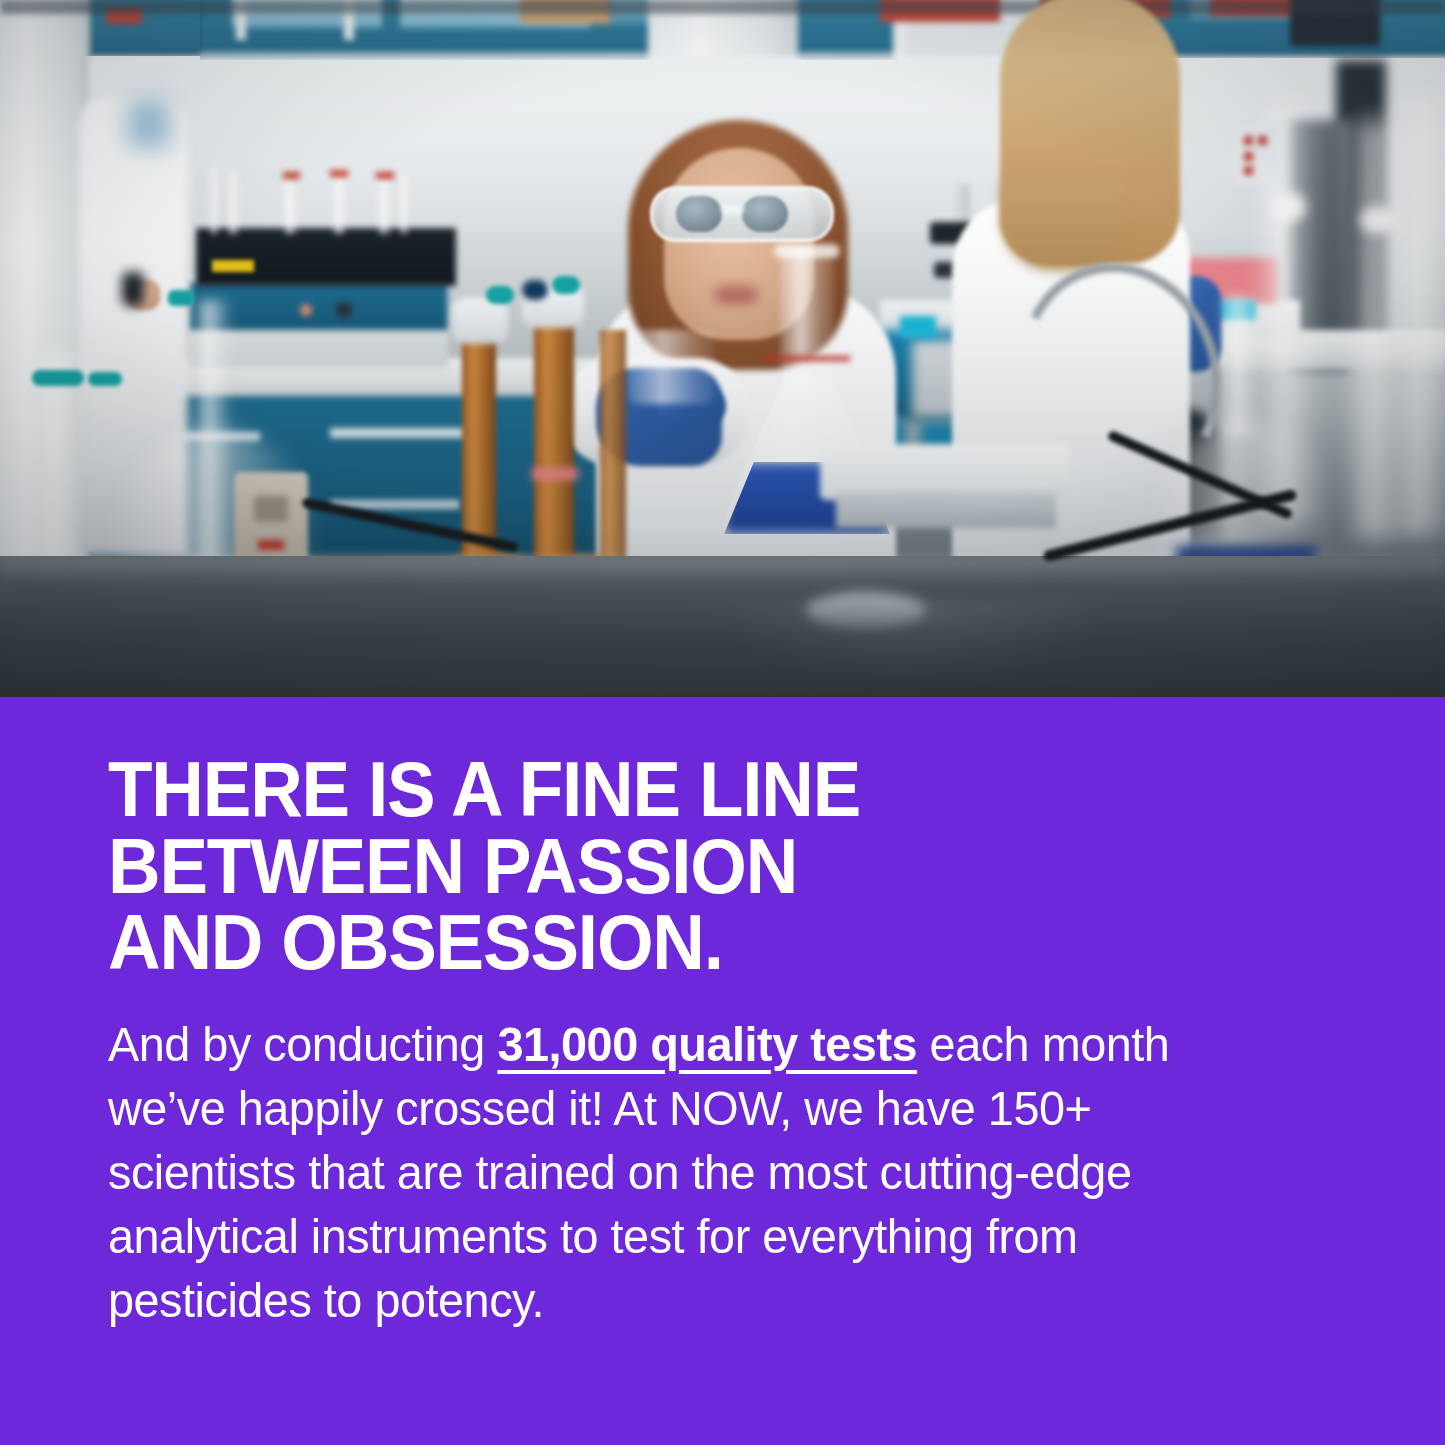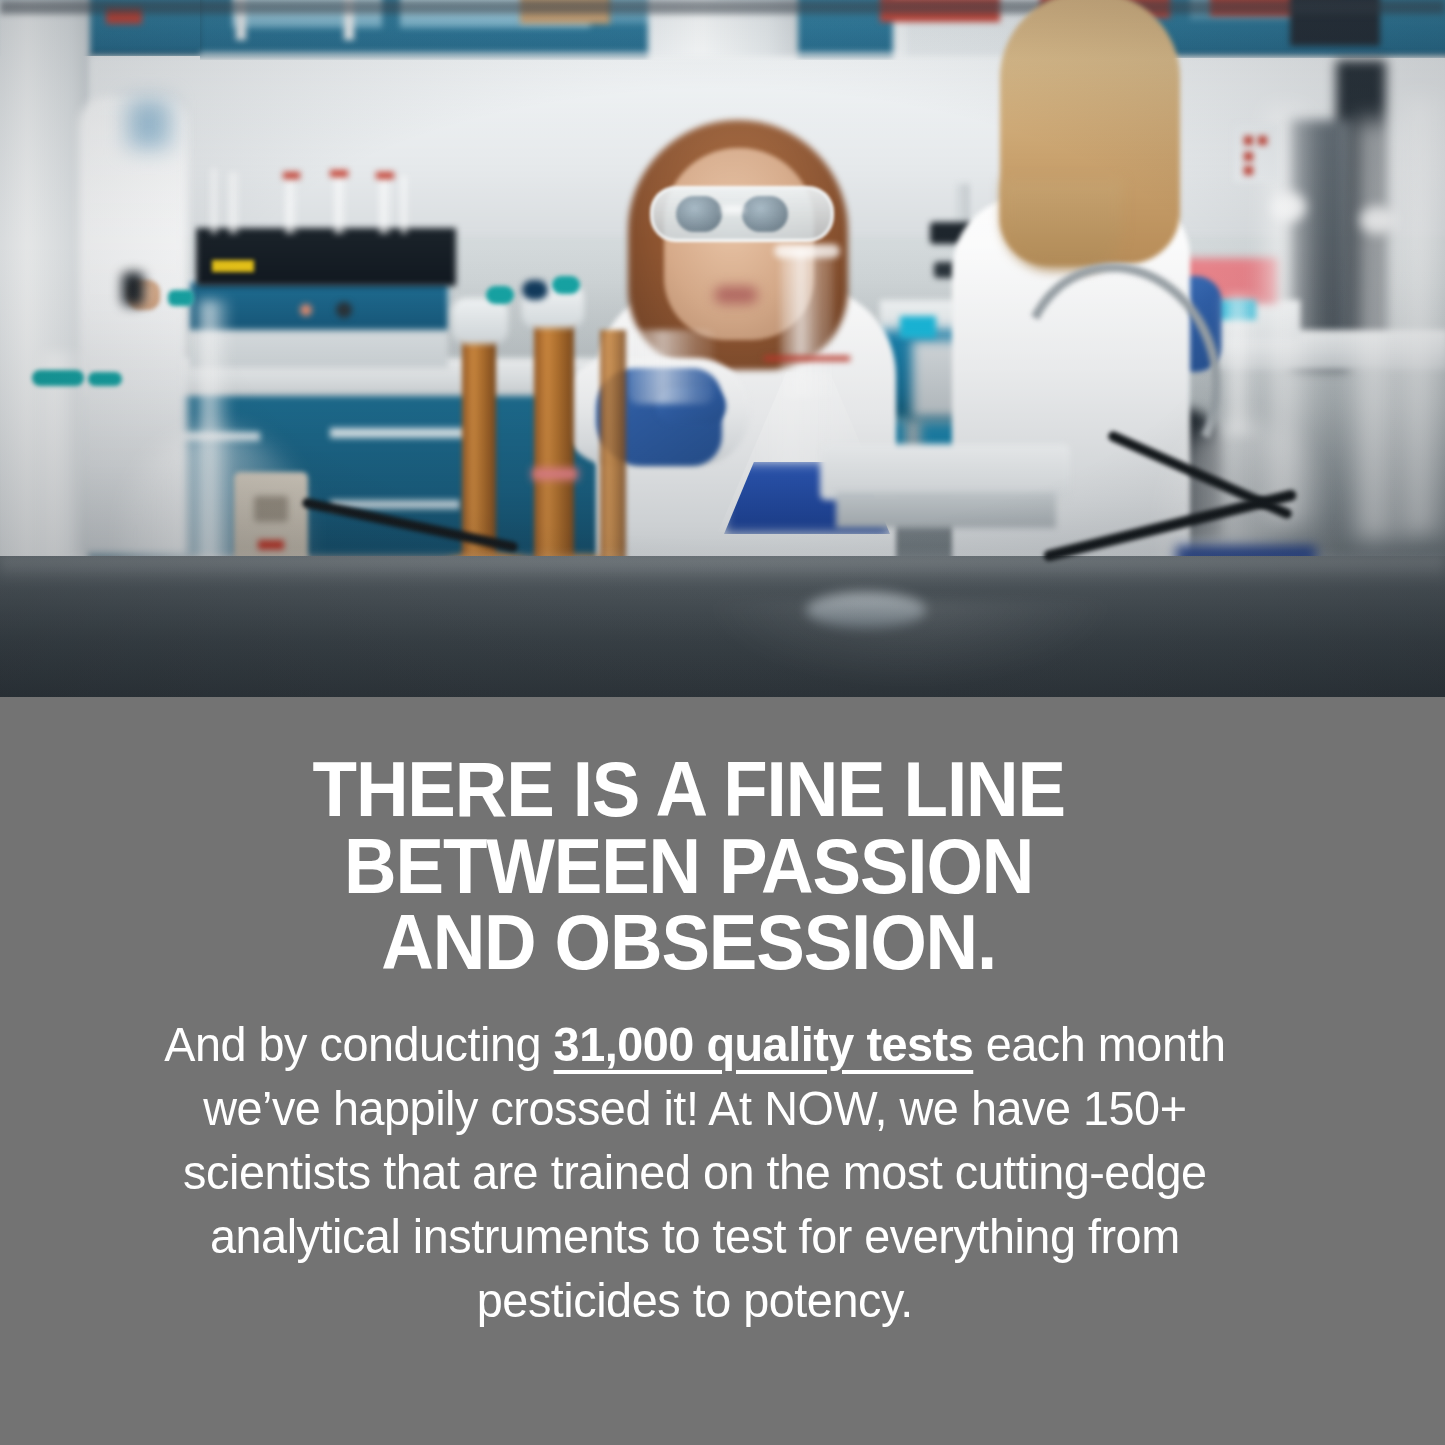--- a/index.html
+++ b/index.html
@@ -345,21 +345,21 @@
     <div class="ph b-blur-m" style="left:806px;top:592px;width:120px;height:36px;border-radius:50%;background:linear-gradient(180deg,rgba(235,242,246,.75),rgba(160,175,185,.55));"></div>
 
     <div class="ph black-cable" style="left:300px;top:520px;width:220px;height:10px;border-radius:6px;transform:rotate(12deg);"></div>
     <div class="ph black-cable" style="left:1040px;top:520px;width:260px;height:11px;border-radius:6px;transform:rotate(-14deg);"></div>
     <div class="ph black-cable" style="left:1100px;top:470px;width:200px;height:10px;border-radius:6px;transform:rotate(24deg);"></div>
 
     <div class="ph photo-grade"></div>
     <div class="ph vignette"></div>
   </div>
 
-  <div id="copy-panel" style="background: #737373; text-align: center;">
+  <div id="copy-panel" style="background: #6d28d9;">
     <h1 id="headline">THERE IS A FINE LINE
 BETWEEN PASSION
 AND OBSESSION.</h1>
     <p id="body-copy">
       <span>And by conducting </span><span class="hl">31,000 quality tests</span><span> each month we’ve happily crossed it! At NOW, we have 150+ scientists that are trained on the most cutting-edge analytical instruments to test for everything from pesticides to potency.</span>
     </p>
   </div>
 
 </div>
 

